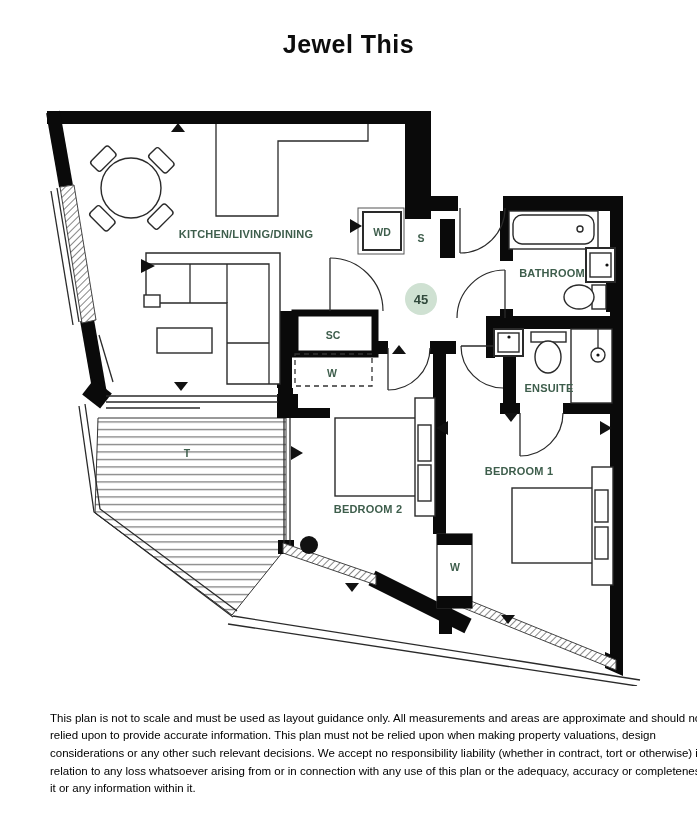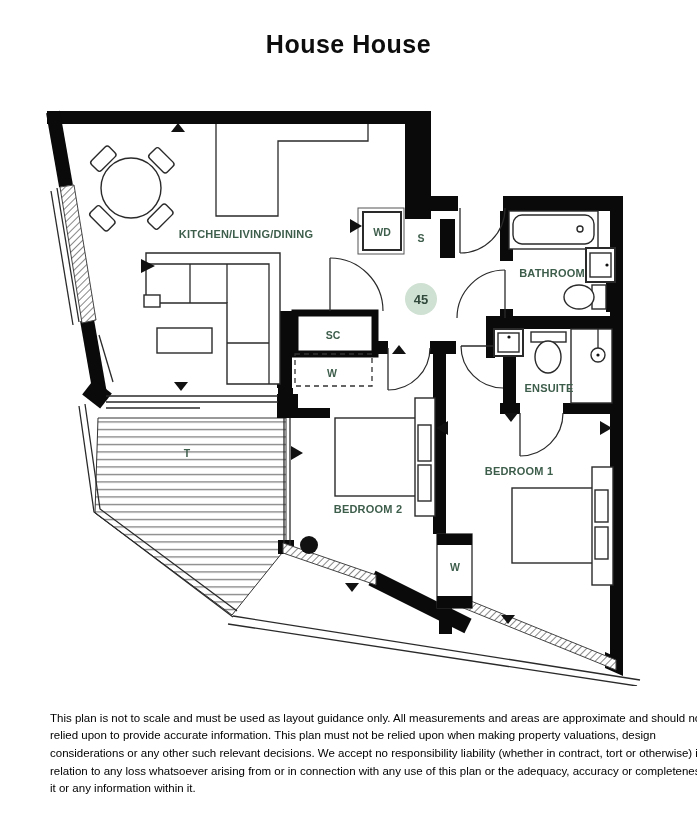--- a/index.html
+++ b/index.html
@@ -20,21 +20,21 @@
   .furn{stroke:#2a2a2a;stroke-width:1.4;fill:#fff;}
   .furn2{stroke:#2a2a2a;stroke-width:2;fill:#fff;}
   .arc{stroke:#2a2a2a;stroke-width:1.2;fill:none;}
   .tri{fill:#111;stroke:none;}
 </style>
 </head>
 <body>
 
 <div class="page">
 
-  <div class="title">House House</div>
+  <div class="title">Jewel This</div>
 
   <div class="plan-wrap">
   <svg width="697" height="590" viewBox="0 0 697 590">
     <defs>
       <pattern id="hatch" width="5" height="5" patternUnits="userSpaceOnUse" patternTransform="rotate(45)">
         <rect width="5" height="5" fill="#fff"></rect>
         <line x1="0" y1="0" x2="0" y2="5" stroke="#555" stroke-width="1.4"></line>
       </pattern>
       <pattern id="deck" width="10" height="7.5" patternUnits="userSpaceOnUse">
         <rect width="10" height="7.5" fill="#fff"></rect>

